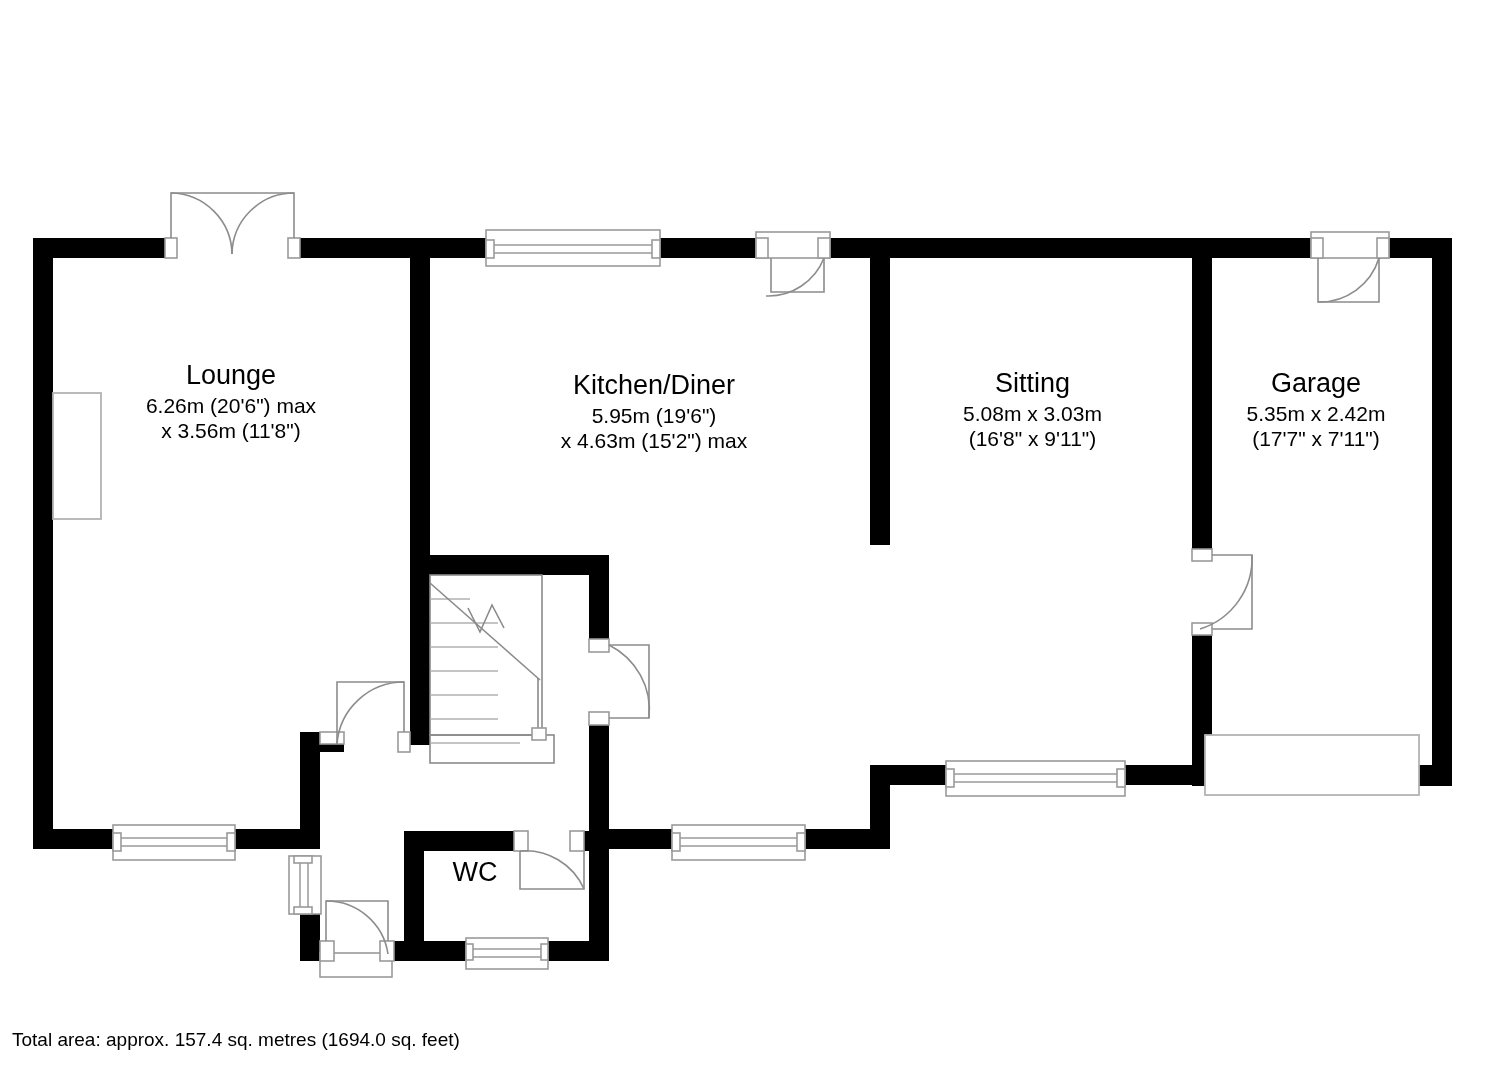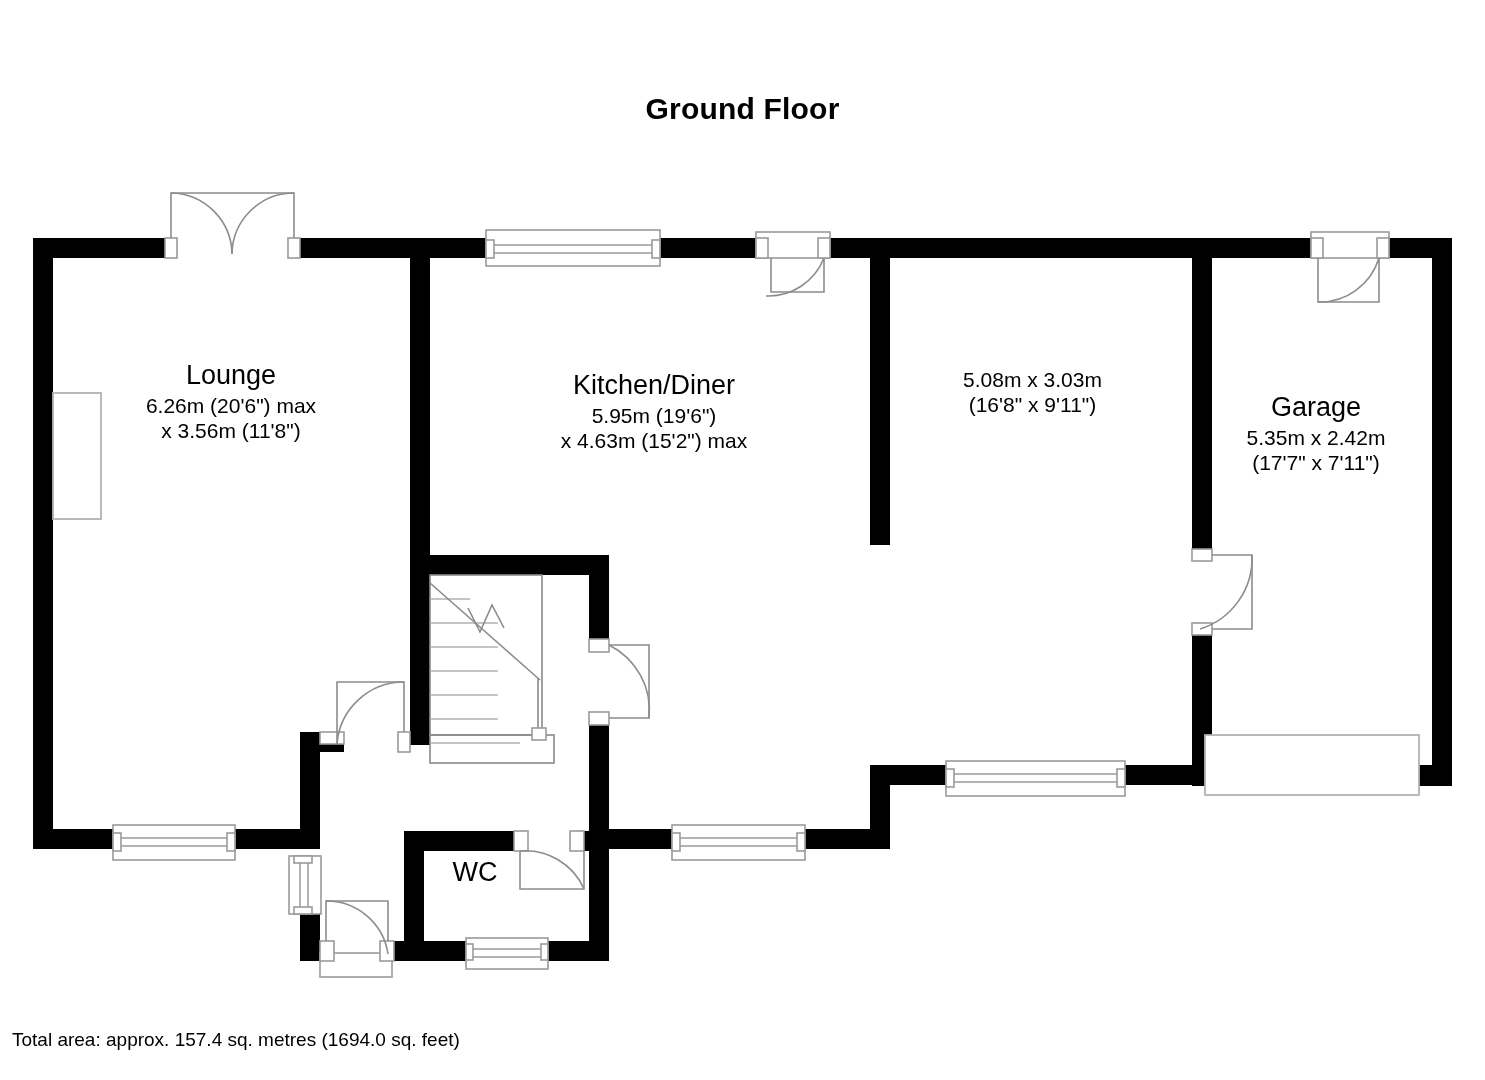--- a/index.html
+++ b/index.html
@@ -73,21 +73,20 @@
   .winline { fill: none; stroke: #9a9a9a; stroke-width: 1.5; }
   .stair { fill: none; stroke: #b0b0b0; stroke-width: 1.5; }
   .stairedge { fill: none; stroke: #8a8a8a; stroke-width: 1.6; }
   .fixture { fill: #ffffff; stroke: #b3b3b3; stroke-width: 1.8; }
 </style>
 </head>
 <body>
 
 <div id="floorplan-root">
 
-  <div class="title">Ground Floor</div>
 
   <svg class="plan" viewBox="0 0 1485 1080">
 
     <g>
 
       <rect class="wall" x="33" y="238" width="134" height="20"></rect>
 
       <rect class="wall" x="300" y="238" width="186" height="20"></rect>
 
       <rect class="wall" x="659" y="238" width="97" height="20"></rect>
@@ -304,25 +303,26 @@
     <span class="rdim">x 3.56m (11'8")</span>
   </div>
 
   <div class="room-label" style="left:510px; top:370px; width:288px;">
     <span class="rname">Kitchen/Diner</span>
     <span class="rdim">5.95m (19'6")</span>
     <span class="rdim">x 4.63m (15'2") max</span>
   </div>
 
   <div class="room-label" style="left:930px; top:368px; width:205px;">
+    <span class="rname">Sitting</span>
     <span class="rdim">5.08m x 3.03m</span>
     <span class="rdim">(16'8" x 9'11")</span>
   </div>
 
-  <div class="room-label" style="left:1216px; top:368px; width:200px;margin-top:24px;">
+  <div class="room-label" style="left:1216px; top:368px; width:200px;">
     <span class="rname">Garage</span>
     <span class="rdim">5.35m x 2.42m</span>
     <span class="rdim">(17'7" x 7'11")</span>
   </div>
 
   <div class="room-label small" style="left:420px; top:857px; width:110px;">
     <span class="rname">WC</span>
   </div>
 
   <div class="footer">Total area: approx. 157.4 sq. metres (1694.0 sq. feet)</div>

